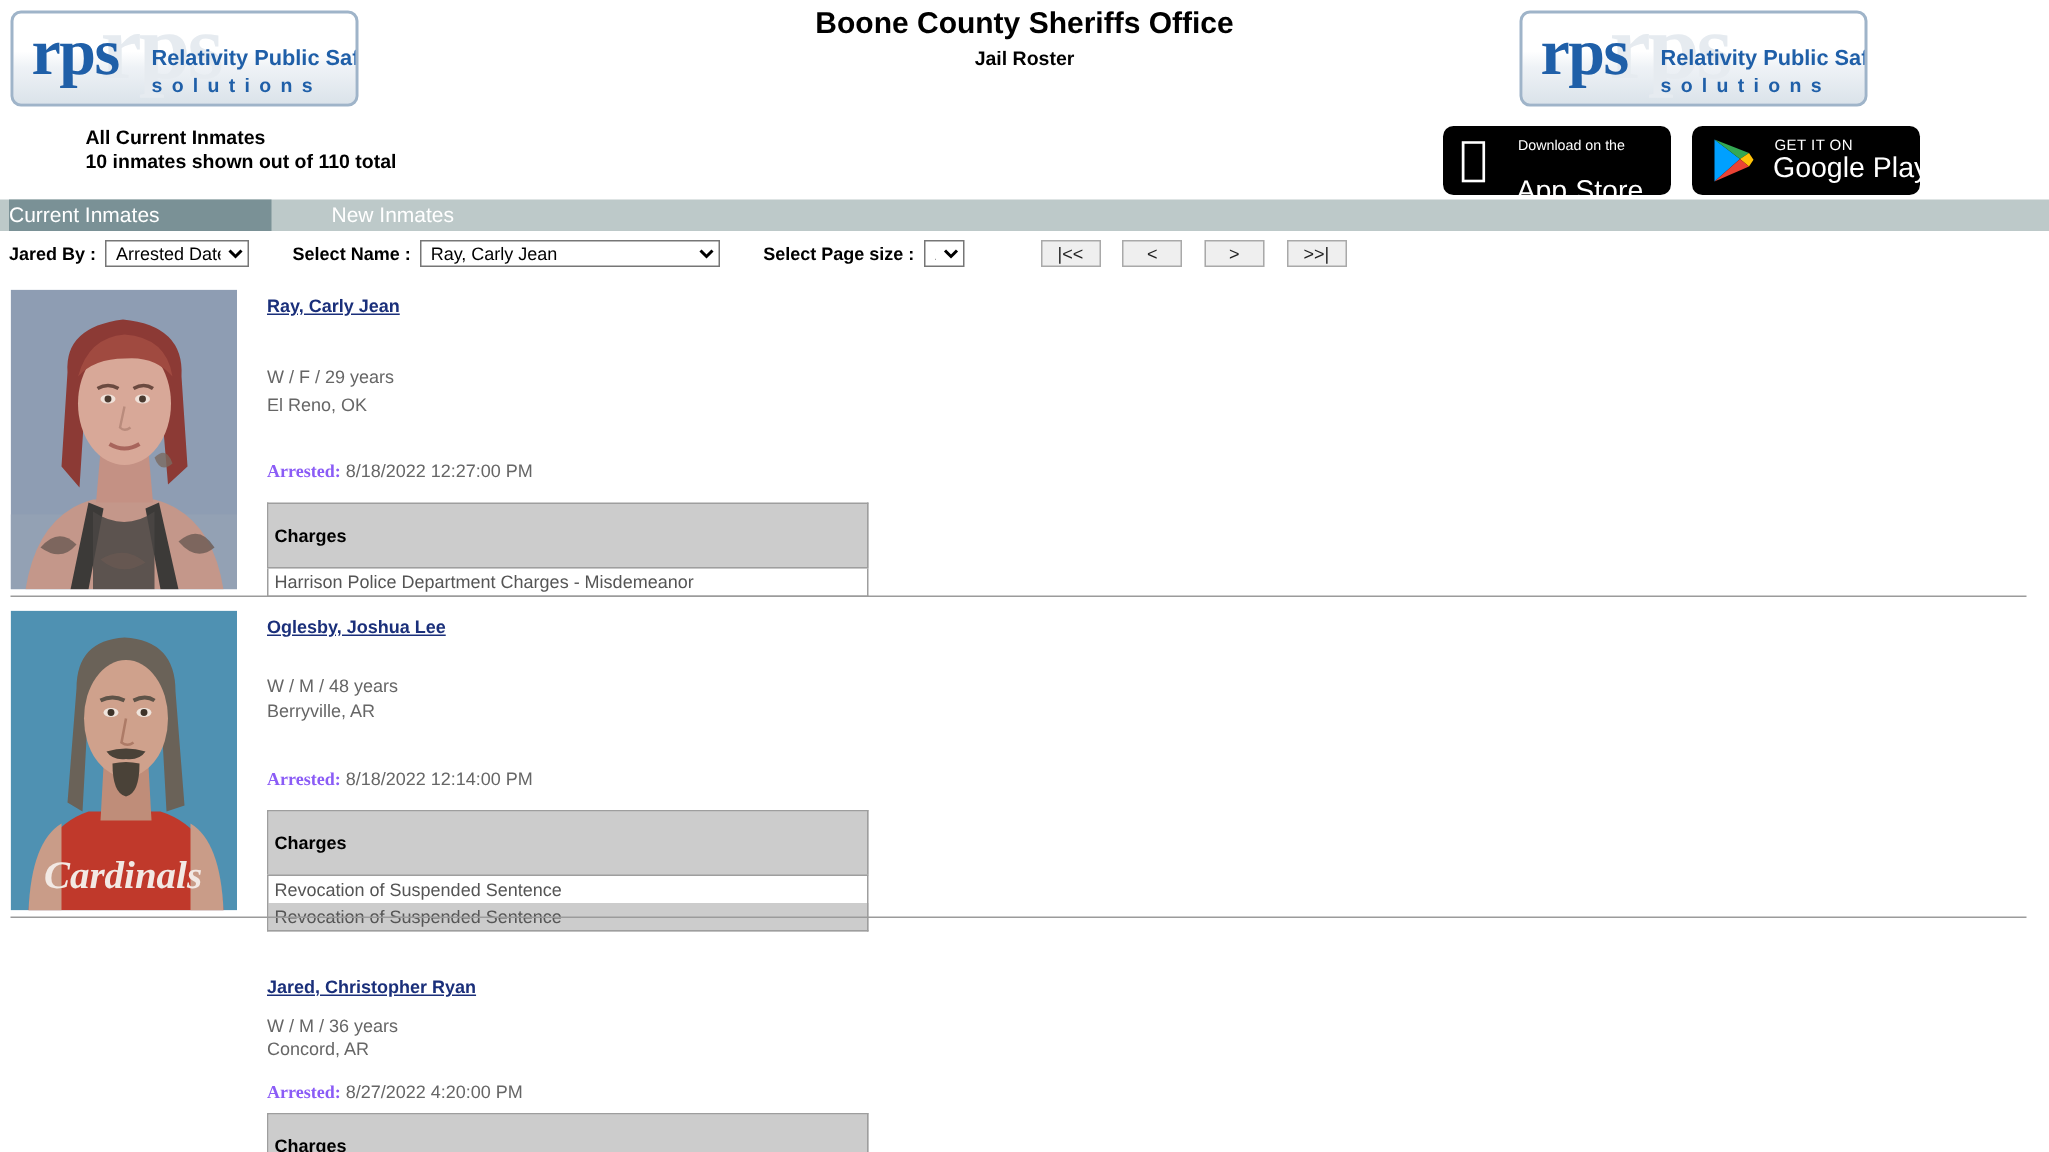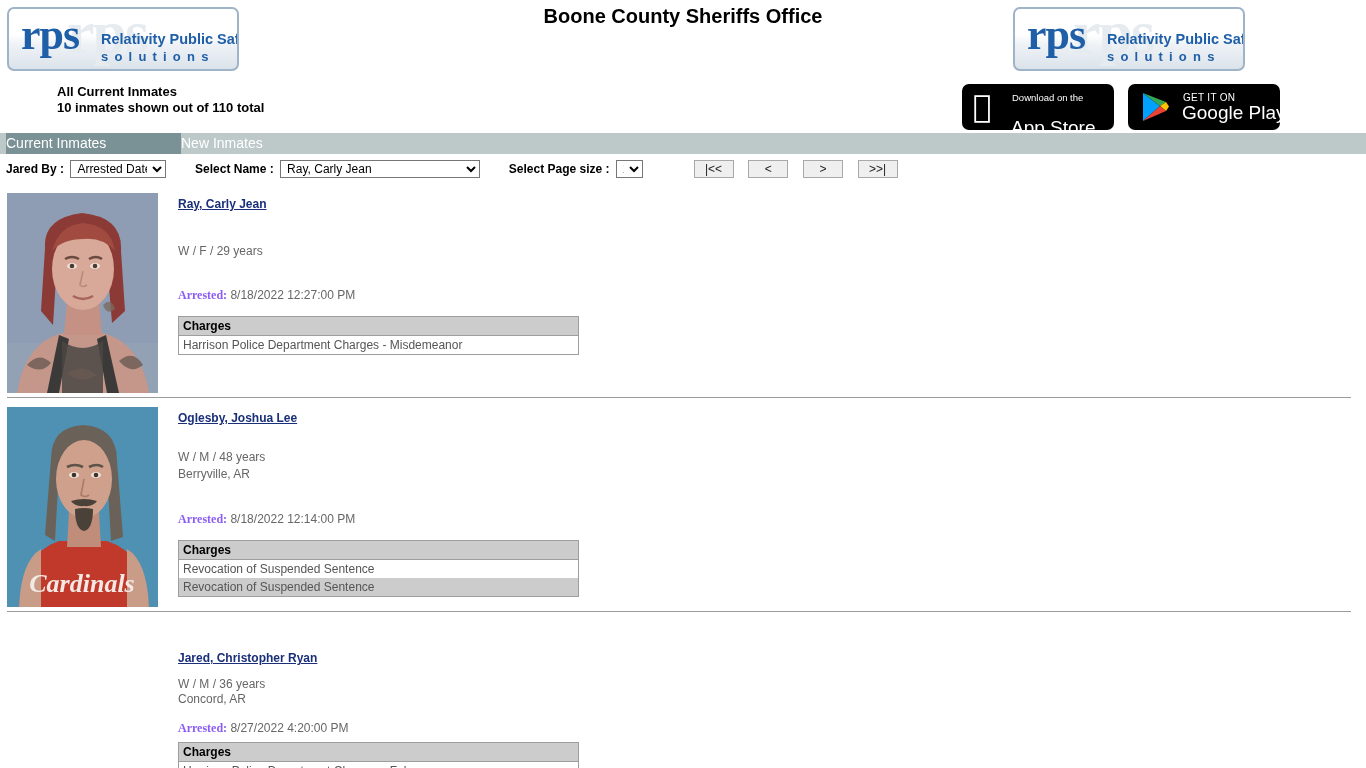--- a/index.html
+++ b/index.html
@@ -171,21 +171,21 @@
     color: #ffffff;
     font-size: 14px;
     box-sizing: border-box;
     cursor: pointer;
   }
   .tab-active {
     left: 6px;
     width: 175px;
     background: #7a9196;
   }
-  .tab-2 { left: 181px; width: 160px; }
+  .tab-2 { left: 181px; width: 160px; padding-left: 40px; }
   .tab-3 { left: 341px; width: 170px; margin-top: 43px; }
 
   
   .controls {
     position: absolute;
     left: 0;
     top: 160px;
     width: 1366px;
     height: 20px;
     white-space: nowrap;
@@ -281,21 +281,21 @@
     width: 401px;
     border: 1px solid #9e9e9e;
     table-layout: fixed;
   }
   .charges-table th {
     background: #cccccc;
     color: #000000;
     font-size: 12px;
     font-weight: bold;
     text-align: left;
-    padding: 2px 4px;
+    padding: 14px 4px;
     border-bottom: 1px solid #9e9e9e;
   }
   .charges-table td {
     font-size: 12px;
     color: #555555;
     padding: 2px 4px;
     background: #ffffff;
   }
   .charges-table tr.alt td { background: #cccccc; }
 
@@ -308,20 +308,21 @@
 <div class="header">
 
   <div class="logo-box logo-left">
     <div class="logo-watermark">rps</div>
     <div class="logo-rps">rps</div>
     <div class="logo-tag1">Relativity Public Safety</div>
     <div class="logo-tag2">solutions</div>
   </div>
 
   <div class="site-title">Boone County Sheriffs Office</div>
+  <div class="site-subtitle">Jail Roster</div>
 
   <div class="logo-box logo-right">
     <div class="logo-watermark">rps</div>
     <div class="logo-rps">rps</div>
     <div class="logo-tag1">Relativity Public Safety</div>
     <div class="logo-tag2">solutions</div>
   </div>
 
   <div class="summary">
     <div>All Current Inmates</div>
@@ -413,20 +414,21 @@
 
         <path d="M20 172 q12 -14 24 -2 q-10 12 -24 2z" fill="#6b5a52" opacity="0.8"></path>
         <path d="M112 168 q14 -12 24 4 q-12 10 -24 -4z" fill="#6b5a52" opacity="0.8"></path>
         <path d="M96 112 q8 -8 12 4 q-8 7 -12 -4z" fill="#7a6a60" opacity="0.8"></path>
         <path d="M60 180 q16 -10 30 2 q-16 10 -30 -2z" fill="#6b5a52" opacity="0.7"></path>
       </svg>
     </div>
     <div class="details" style="top:12px;">
       <a class="inmate-name" href="#">Ray, Carly Jean</a>
       <div class="demo" style="margin-top:33px;">W / F / 29 years</div>
+      <div class="demo" style="margin-top:4px;">El Reno, OK</div>
       <div class="arrested" style="margin-top:29px;">
         <b>Arrested:</b>
         <span>8/18/2022 12:27:00 PM</span>
       </div>
       <table class="charges-table" style="margin-top:13px;">
         <thead>
           <tr>
             <th>Charges</th>
           </tr>
         </thead>

